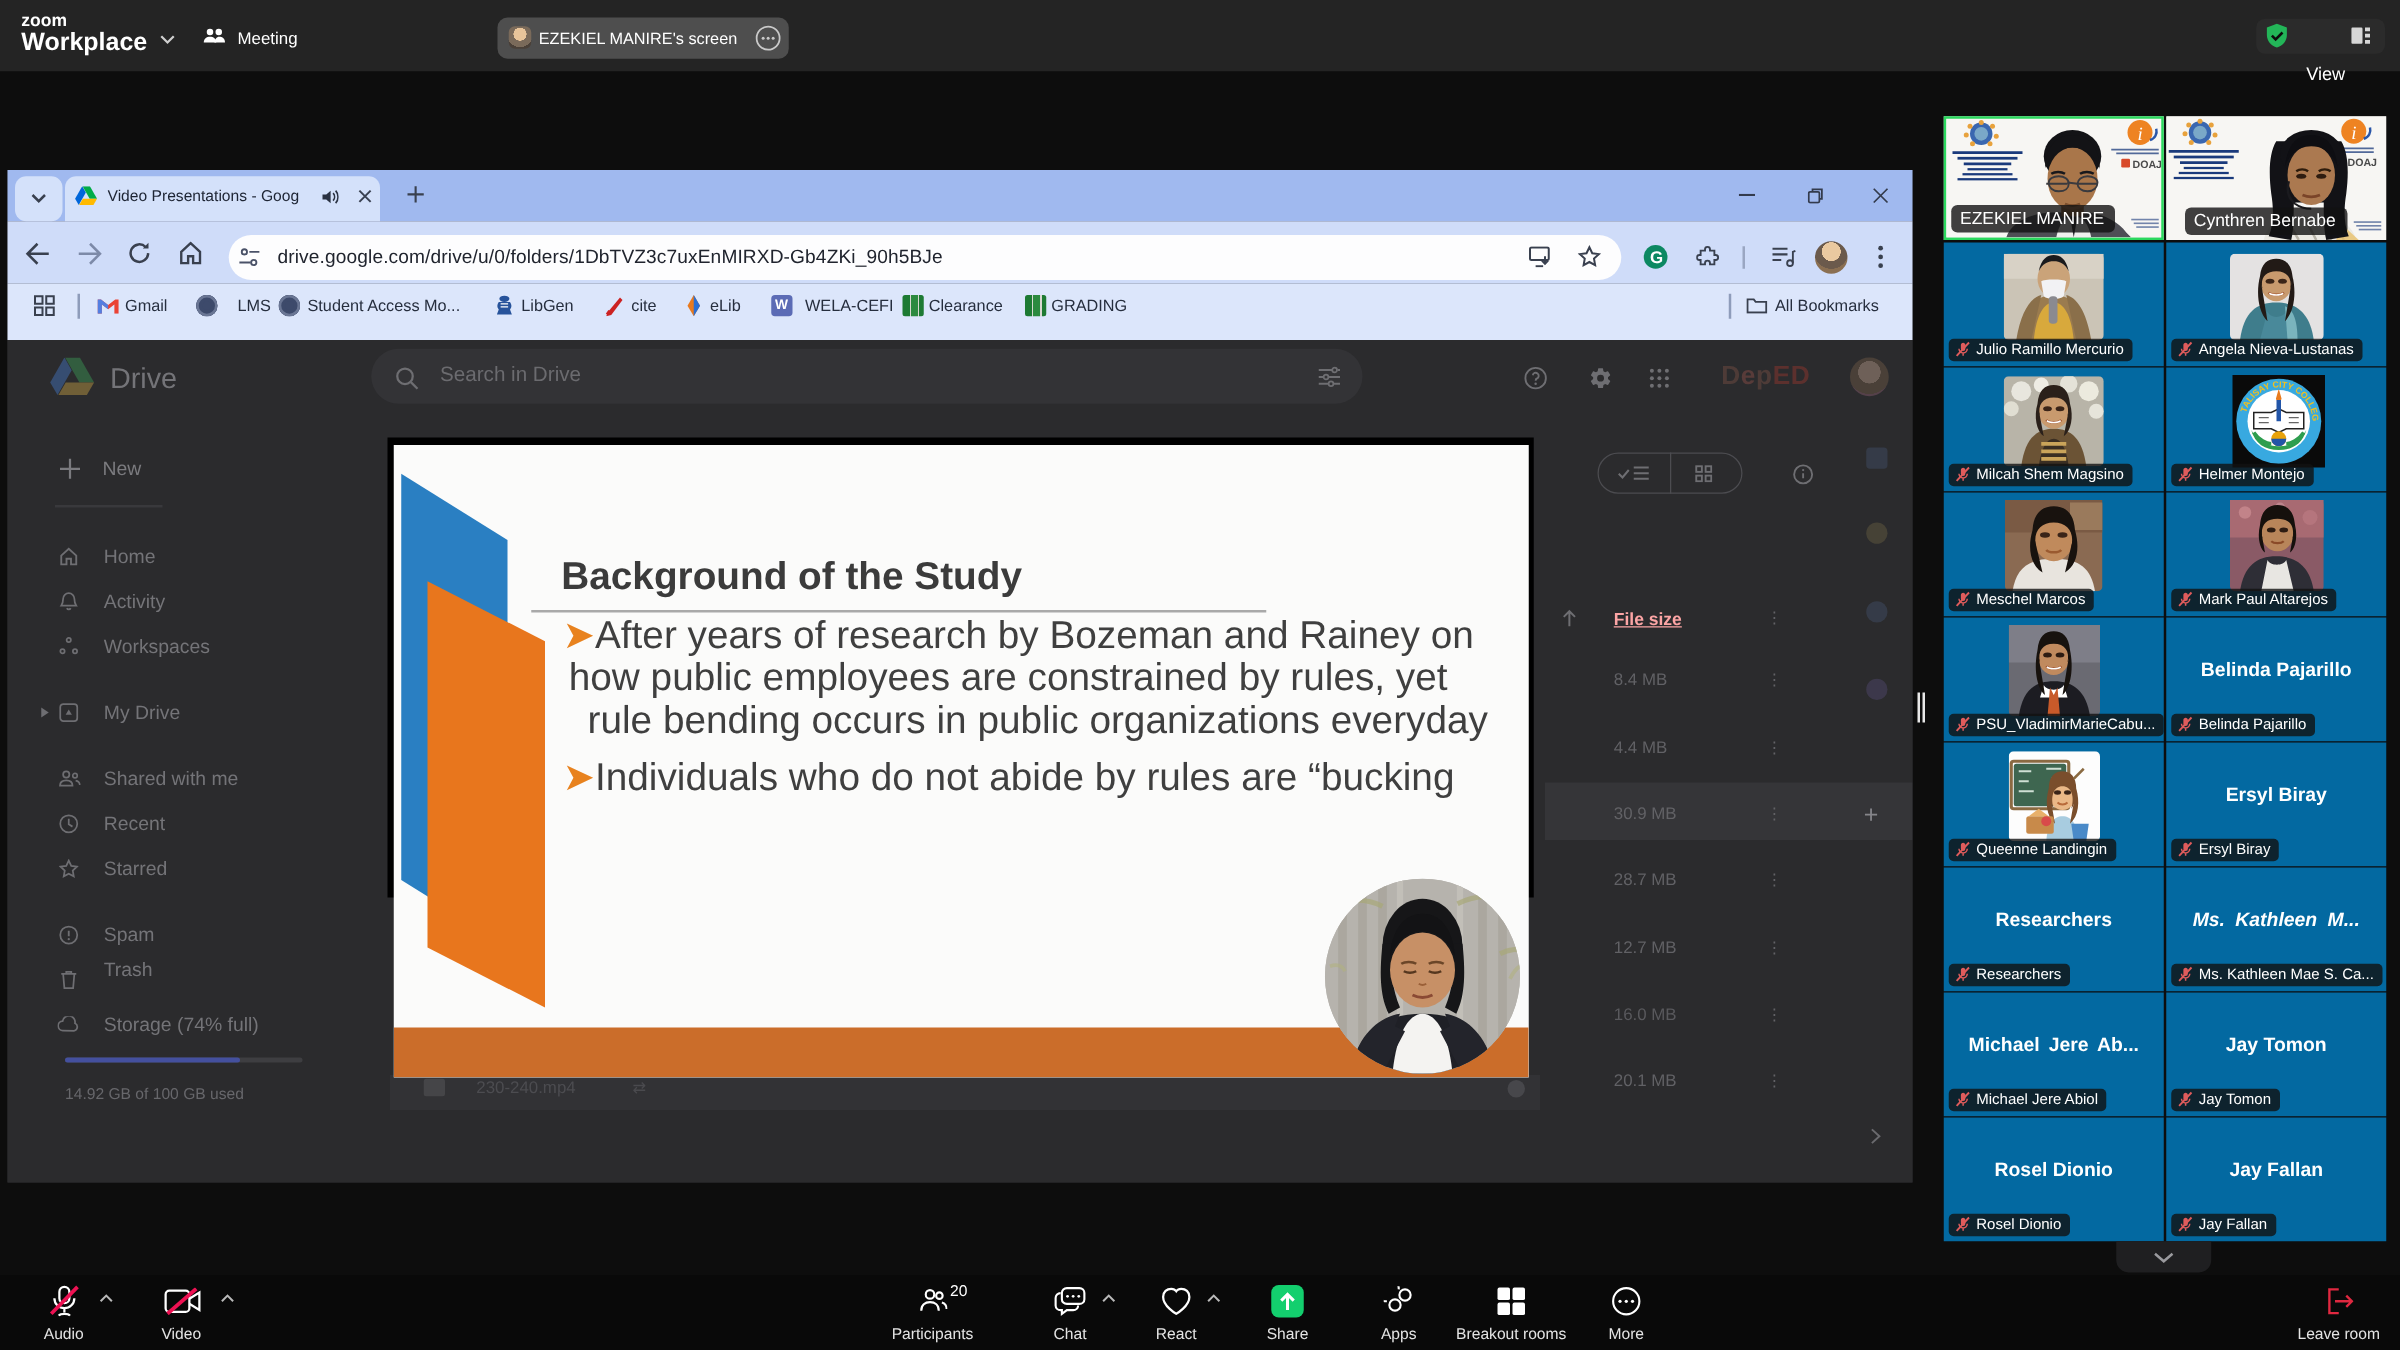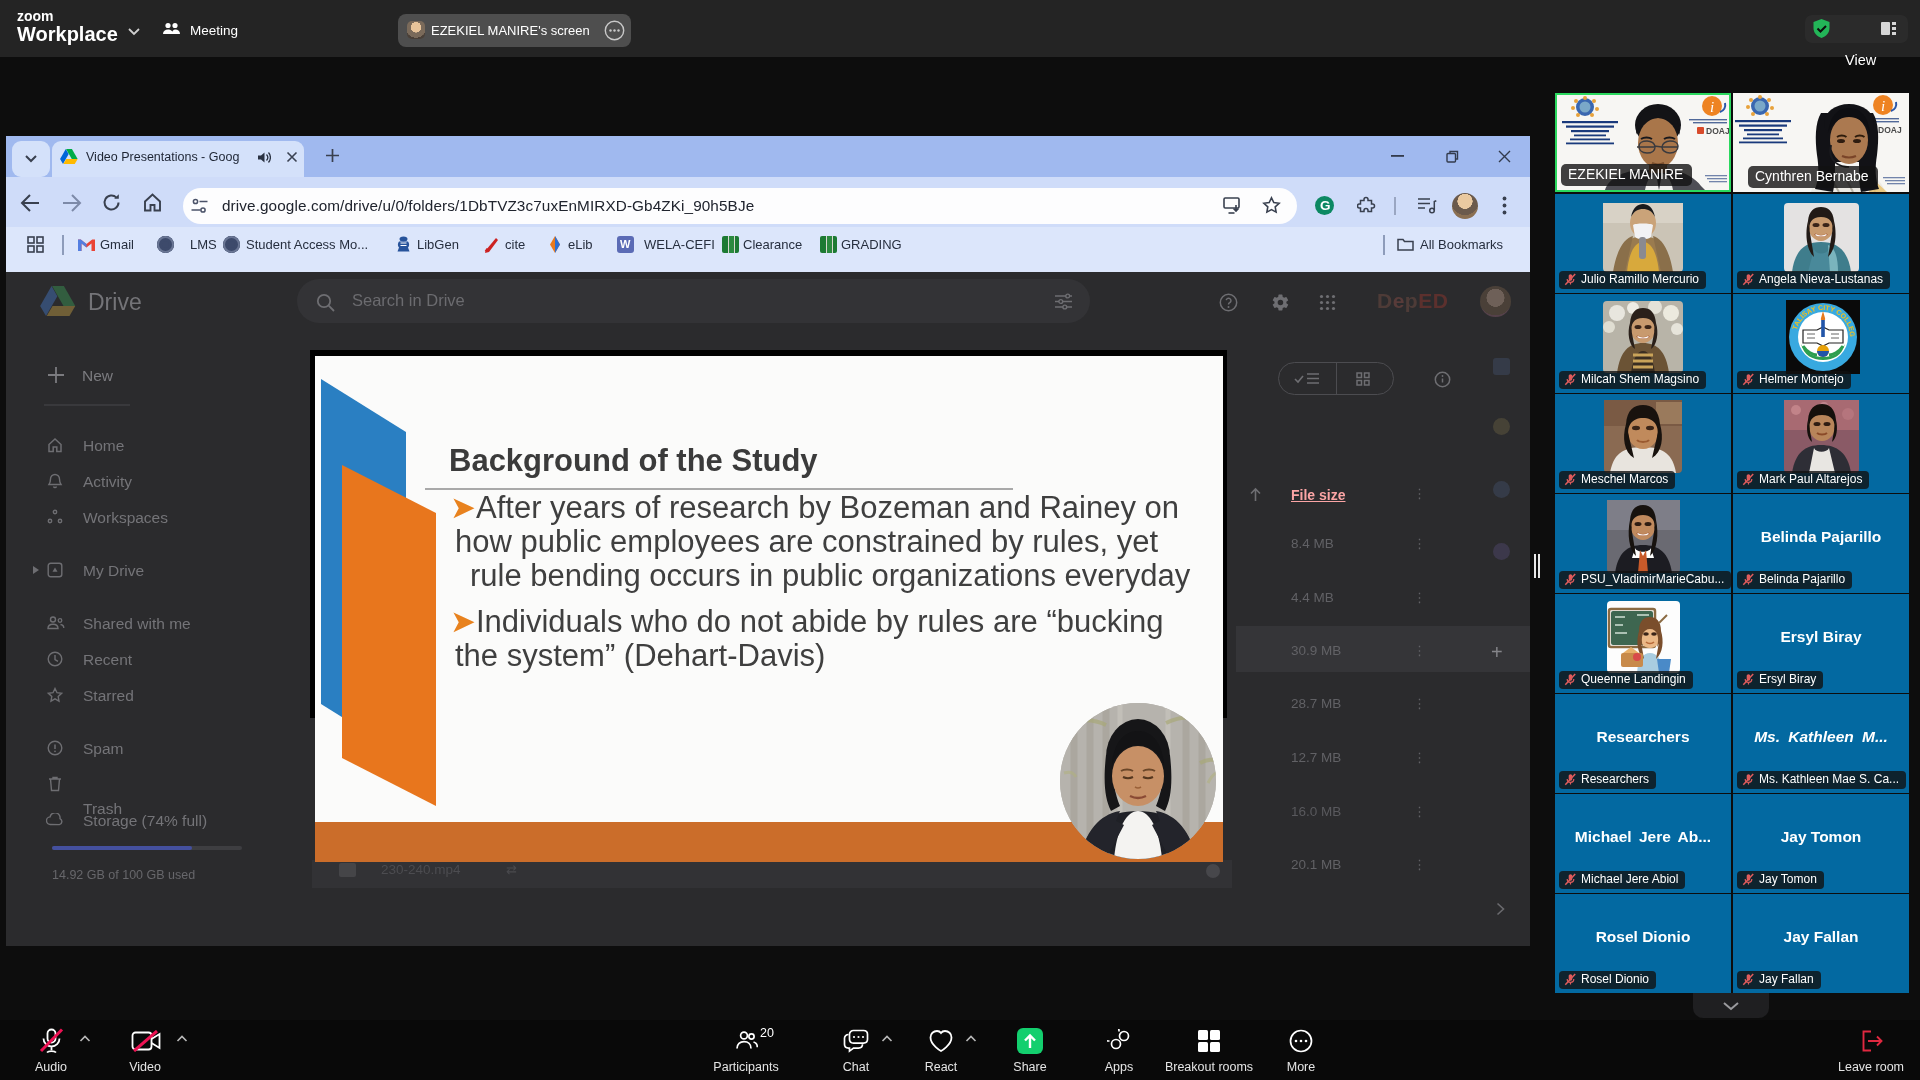--- a/index.html
+++ b/index.html
@@ -292,21 +292,21 @@
       <div class="sbitem" style="left:77px;top:415px;">Starred</div>
       <svg class="sbicon" style="left:41px;top:468px" width="16" height="16" viewBox="0 0 16 16">
           <circle cx="8" cy="8" r="6.8" stroke="#6e6e72" stroke-width="1.4" fill="none"></circle>
           <path d="M8 4.5v4.5" stroke="#6e6e72" stroke-width="1.5"></path>
           <circle cx="8" cy="11.3" r=".9" fill="#6e6e72"></circle>
         </svg>
       <div class="sbitem" style="left:77px;top:468px;">Spam</div>
       <svg class="sbicon" style="left:42px;top:504px" width="14" height="16" viewBox="0 0 14 16">
           <path d="M1 3h12M5 3V1.5h4V3M2.5 3l1 11.5h7l1-11.5" stroke="#6e6e72" stroke-width="1.4" fill="none"></path>
         </svg>
-      <div class="sbitem" style="left:77px;top:528px;">Trash</div>
+      <div class="sbitem" style="left:77px;top:496px;">Trash</div>
       <svg class="sbicon" style="left:40px;top:541px" width="18" height="13" viewBox="0 0 18 13">
           <path d="M4.5 11.5a3.8 3.8 0 01-.4-7.6A5 5 0 0114 5.6a3.2 3.2 0 01-.6 6z" stroke="#6e6e72" stroke-width="1.4" fill="none"></path>
         </svg>
       <div class="sbitem" style="left:77px;top:540px;">Storage (74% full)</div>
       <div class="abs" style="left:46px;top:574px;width:190px;height:4px;border-radius:2px;background:#3e3e41;"></div>
       <div class="abs" style="left:46px;top:574px;width:140px;height:4px;border-radius:2px;background:#44509e;"></div>
       <div class="abs" style="left:46px;top:596px;color:#67676b;font-size:12.5px;">14.92 GB of 100 GB used</div>
 
       <svg class="abs" style="left:1243px;top:215px" width="13" height="15" viewBox="0 0 13 15">
           <path d="M6.5 14V2M2 6.5L6.5 2 11 6.5" stroke="#6e6e72" stroke-width="1.6" fill="none"></path>
@@ -374,21 +374,20 @@
       </svg>
       <div class="abs" style="left:134px;top:87px;font-size:31px;font-weight:bold;color:#3b3b3b;">Background of the Study</div>
       <div class="abs" style="left:110px;top:132px;width:588px;height:1.5px;background:#a9a9a9;"></div>
       <div class="abs" style="left:135px;top:135px;font-size:31px;color:#3f3f3f;line-height:34px;">
         <span style="color:#e8821e;">➤</span>After years of research by Bozeman and Rainey on<br>
         <span style="margin-left:5px;">how public employees are constrained by rules, yet</span><br>
         <span style="margin-left:20px;">rule bending occurs in public organizations everyday</span>
       </div>
       <div class="abs" style="left:135px;top:249px;font-size:31px;color:#3f3f3f;line-height:34px;">
         <span style="color:#e8821e;">➤</span>Individuals who do not abide by rules are “bucking<br>
-        <span style="margin-left:5px;">the system” (Dehart-Davis)</span>
       </div>
       <div class="abs" style="left:745px;top:347px;width:156px;height:156px;border-radius:50%;overflow:hidden;background:linear-gradient(180deg,#b7b4ae 0 55%,#a8a49e 100%);">
         <svg width="156" height="156" viewBox="0 0 156 156">
           <rect x="0" y="0" width="156" height="156" fill="#b6b3ad"></rect>
           <path d="M14 0v156M30 0v156M46 0v156M126 0v156M142 0v156" stroke="#aba79f" stroke-width="7"></path>
           <path d="M60 0v120M108 0v130" stroke="#c2bfb8" stroke-width="5"></path>
           <path d="M0 26c16-12 34-10 46-4M156 22c-18-12-38-8-50-2M140 60c8-4 14-4 16-2" stroke="#a8a878" stroke-width="4" fill="none" opacity=".7"></path>
           <path d="M148 80c4-8 8-10 8-10M4 70c6-2 10 0 12 4" stroke="#b0b080" stroke-width="3" fill="none" opacity=".6"></path>
           <path d="M20 156c6-34 28-48 58-48s52 14 58 48z" fill="#1f2026"></path>
           <path d="M54 156c3-32 13-48 24-48s21 16 24 48z" fill="#f4f3f1"></path>

